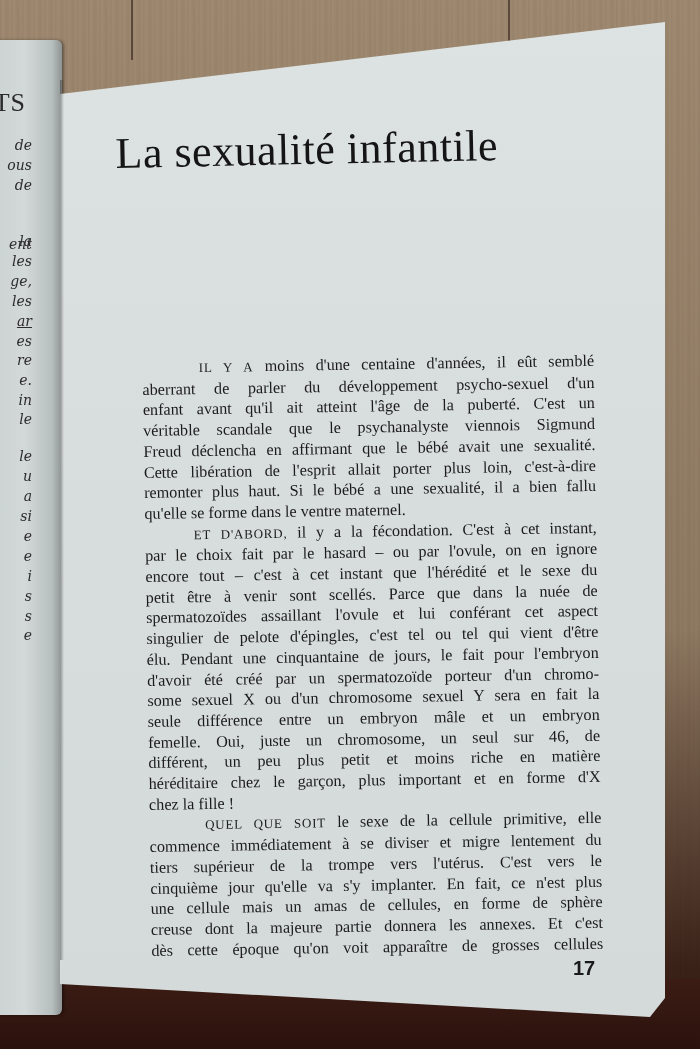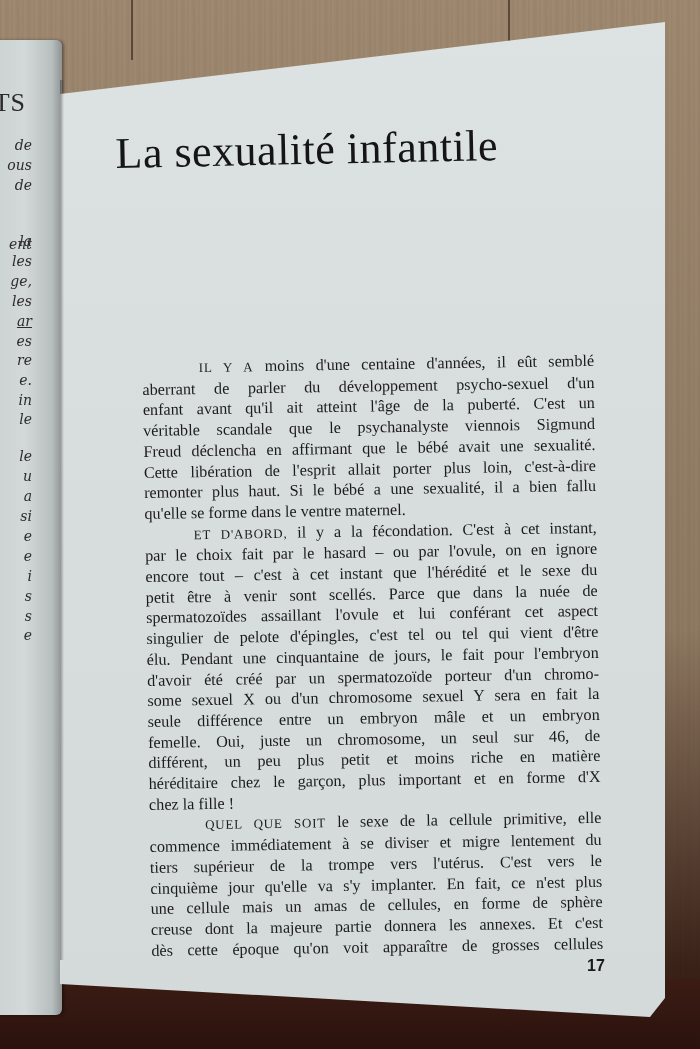--- a/index.html
+++ b/index.html
@@ -60,21 +60,21 @@
       font-size: 16.2px; line-height: 20.7px; color: #1c1c1c;
       text-align: justify;
     }
     .body-text p { text-indent: 0; }
     .body-text .line { display: block; text-align: justify; text-align-last: justify; white-space: nowrap; }
     .body-text .line.last { text-align-last: left; }
     .smallcaps { font-size: 13px; letter-spacing: 0.8px; }
     .page-number {
       position: absolute; left: 573px; top: 957px;
       font-family: "Liberation Sans", "DejaVu Sans", sans-serif;
-      font-size: 16px; font-weight: bold; color: #1a1a1a; margin-left: 14px;
+      font-size: 20px; font-weight: bold; color: #1a1a1a;
     }
   </style>
 </head>
 <body>
 
 <div class="plank-line" style="left:131px"></div>
 <div class="plank-line" style="left:508px"></div>
 <div class="floor-dark"></div>
 
 <div class="left-page">

